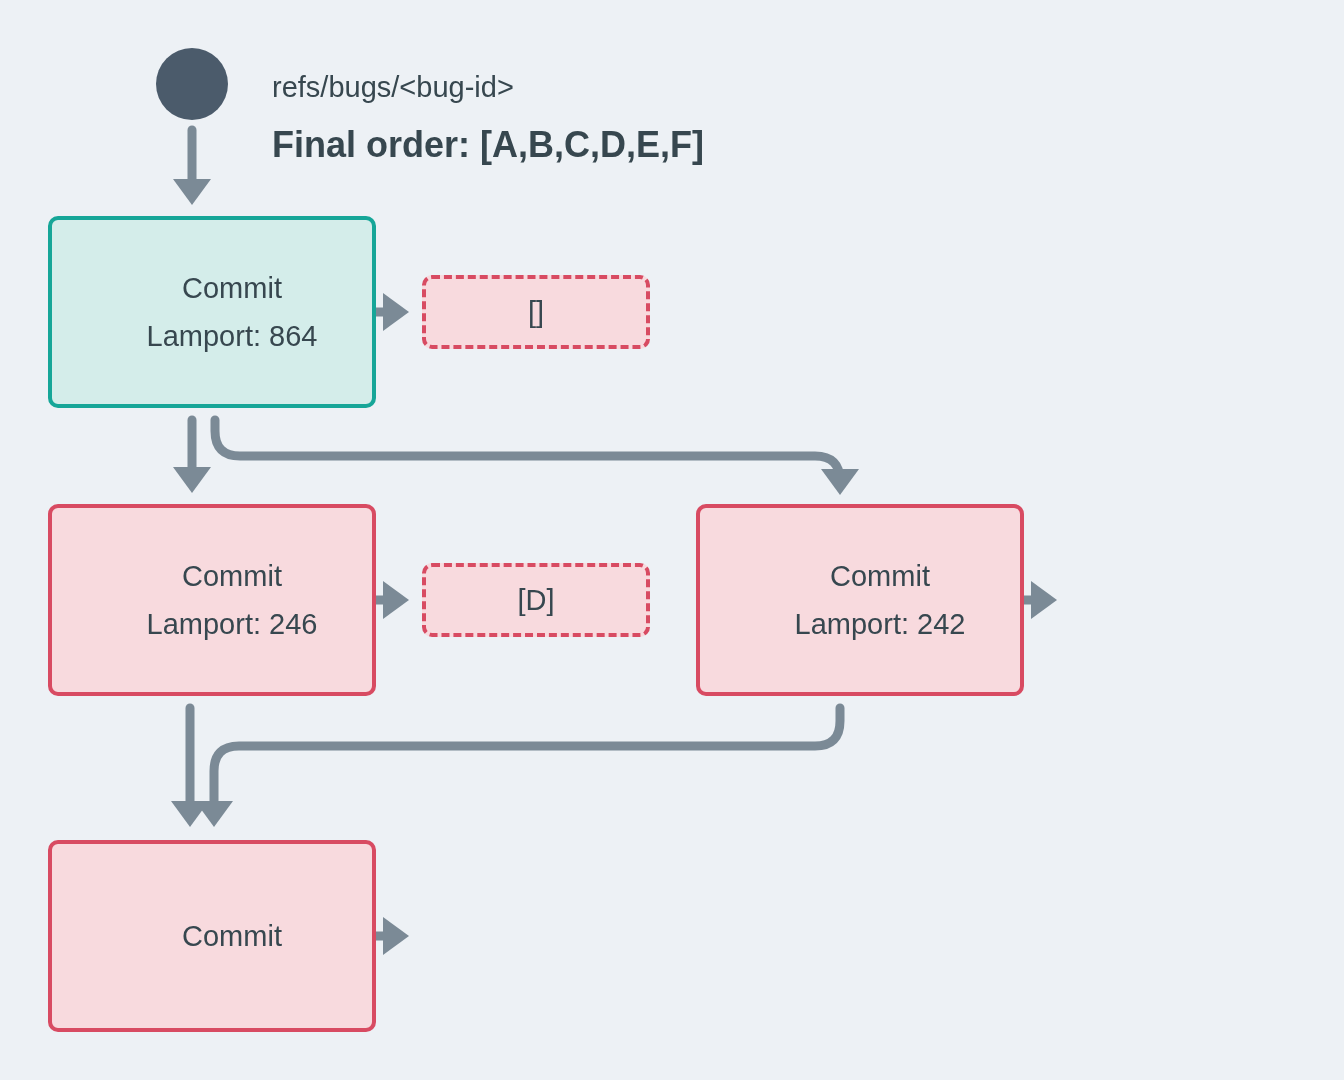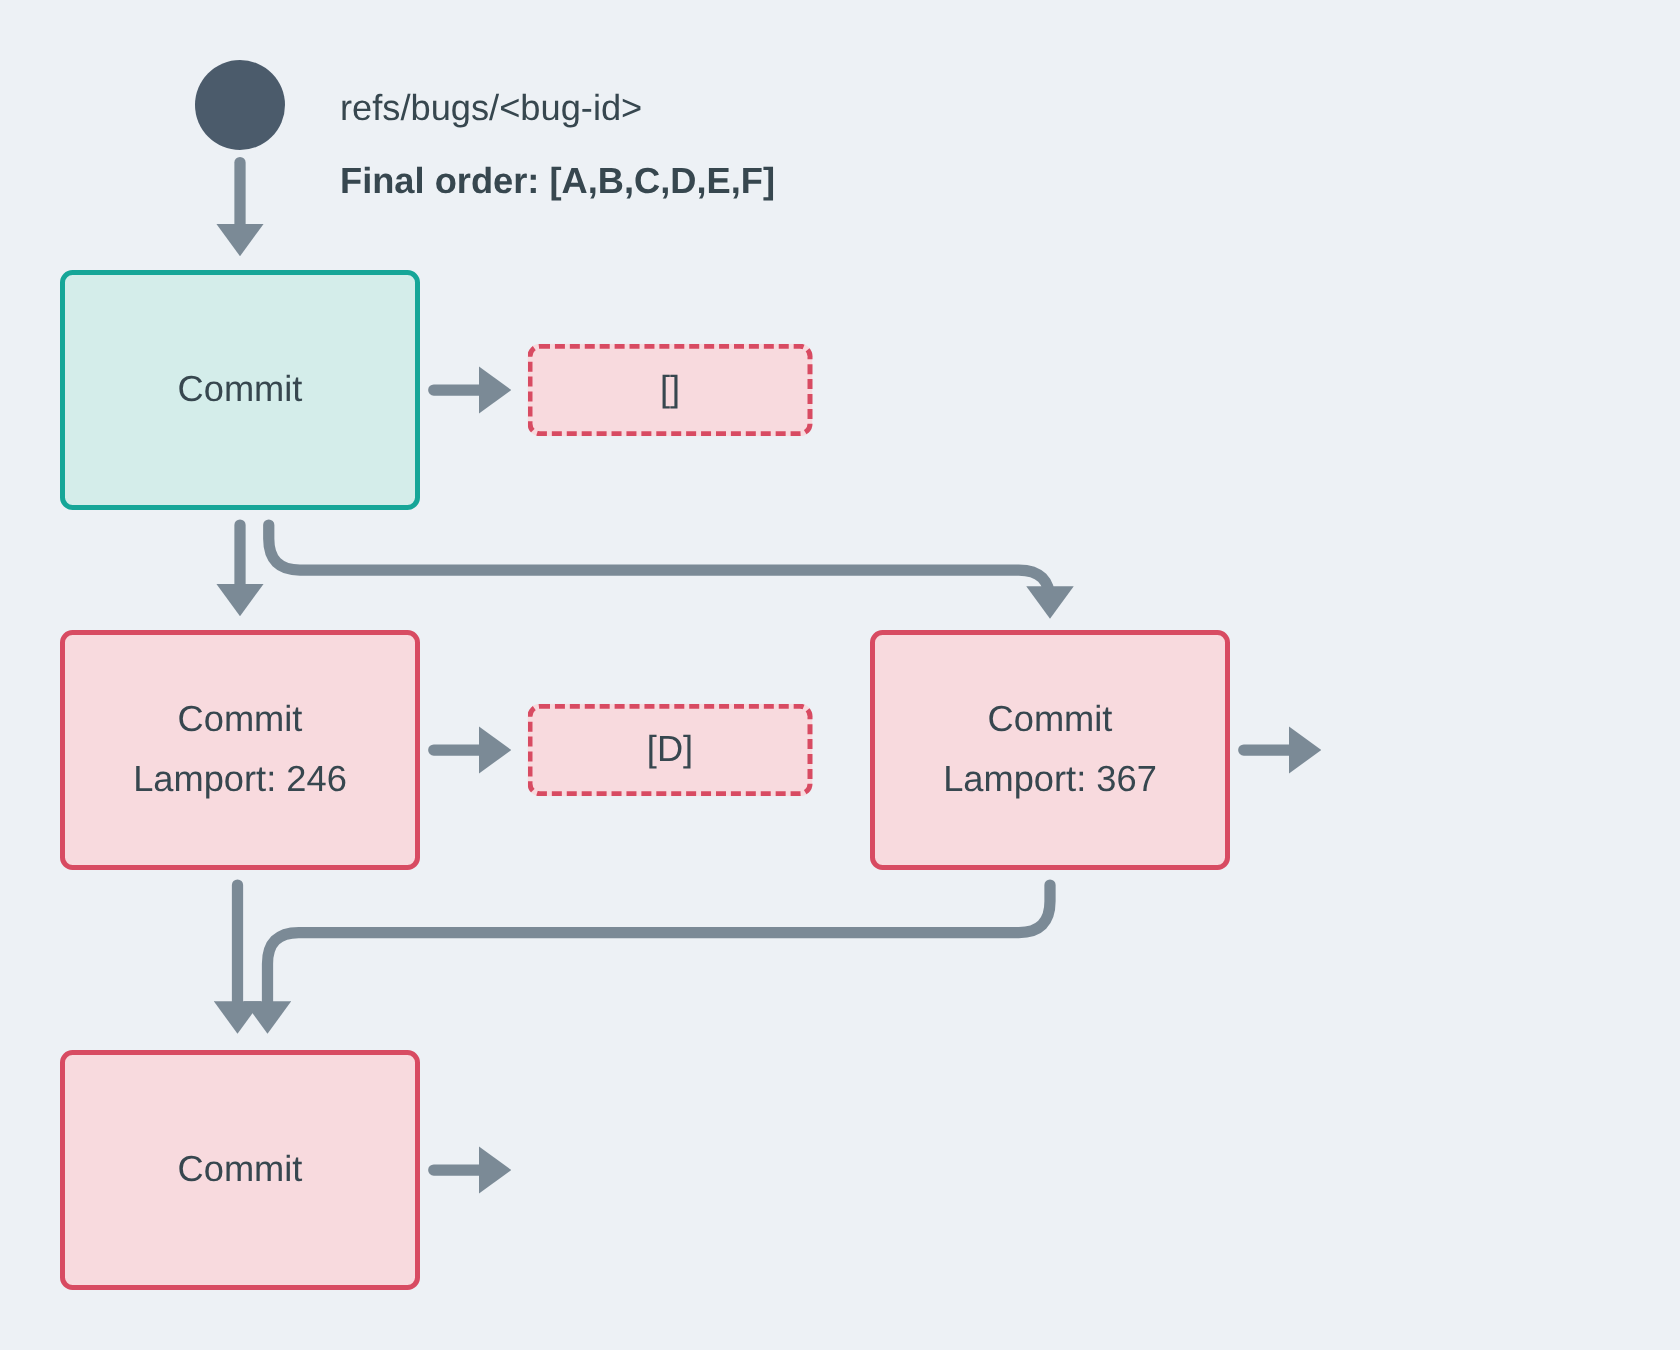--- a/index.html
+++ b/index.html
@@ -47,36 +47,37 @@
   .ref-label{
     position:absolute;
     left:272px;top:70px;
     font-size:29px;
     line-height:34px;
     white-space:nowrap;
   }
   .final-order{
     position:absolute;
     left:272px;top:128px;
-    font-size:29px;
+    font-size:36px;
     line-height:34px;
     font-weight:bold;
     white-space:nowrap;
   }
   .commit{
     position:absolute;
     width:280px;height:184px;
     border-radius:10px;
     display:flex;
     flex-direction:column;
     align-items:center;
     justify-content:center;
     font-size:29px;
     line-height:48px;
     text-align:center;
+    padding-left:40px;
   }
   .commit.head{
     background:var(--head_fill,#d4edea);
     border:4px solid var(--head_border,#16a698);
   }
   .commit.normal{
     background:var(--commit_fill,#f8dade);
     border:4px solid var(--commit_border,#d84b62);
   }
   .op{
@@ -112,30 +113,31 @@
     <path class="edge" d="M840,708 V721 Q840,746 815,746 H239 Q214,746 214,771 V814" marker-end="url(#ah)"></path>
     <path class="edge" d="M347,936 H396" marker-end="url(#ah)"></path>
   </svg>
 
   <div class="ref-dot"></div>
   <div class="ref-label">refs/bugs/&lt;bug-id&gt;</div>
   <div class="final-order">Final order: [A,B,C,D,E,F]</div>
 
   <div class="commit head" style="left:48px;top:216px">
     <div>Commit</div>
+    <div>Lamport: 864</div>
   </div>
 
   <div class="commit normal" style="left:48px;top:504px">
     <div>Commit</div>
     <div>Lamport: 246</div>
   </div>
 
   <div class="commit normal" style="left:696px;top:504px">
     <div>Commit</div>
-    <div>Lamport: 367</div>
+    <div>Lamport: 242</div>
   </div>
 
   <div class="commit normal" style="left:48px;top:840px">
     <div>Commit</div>
   </div>
 
   <div class="op" style="left:422px;top:275px">
     <span>[]</span>
   </div>
 

